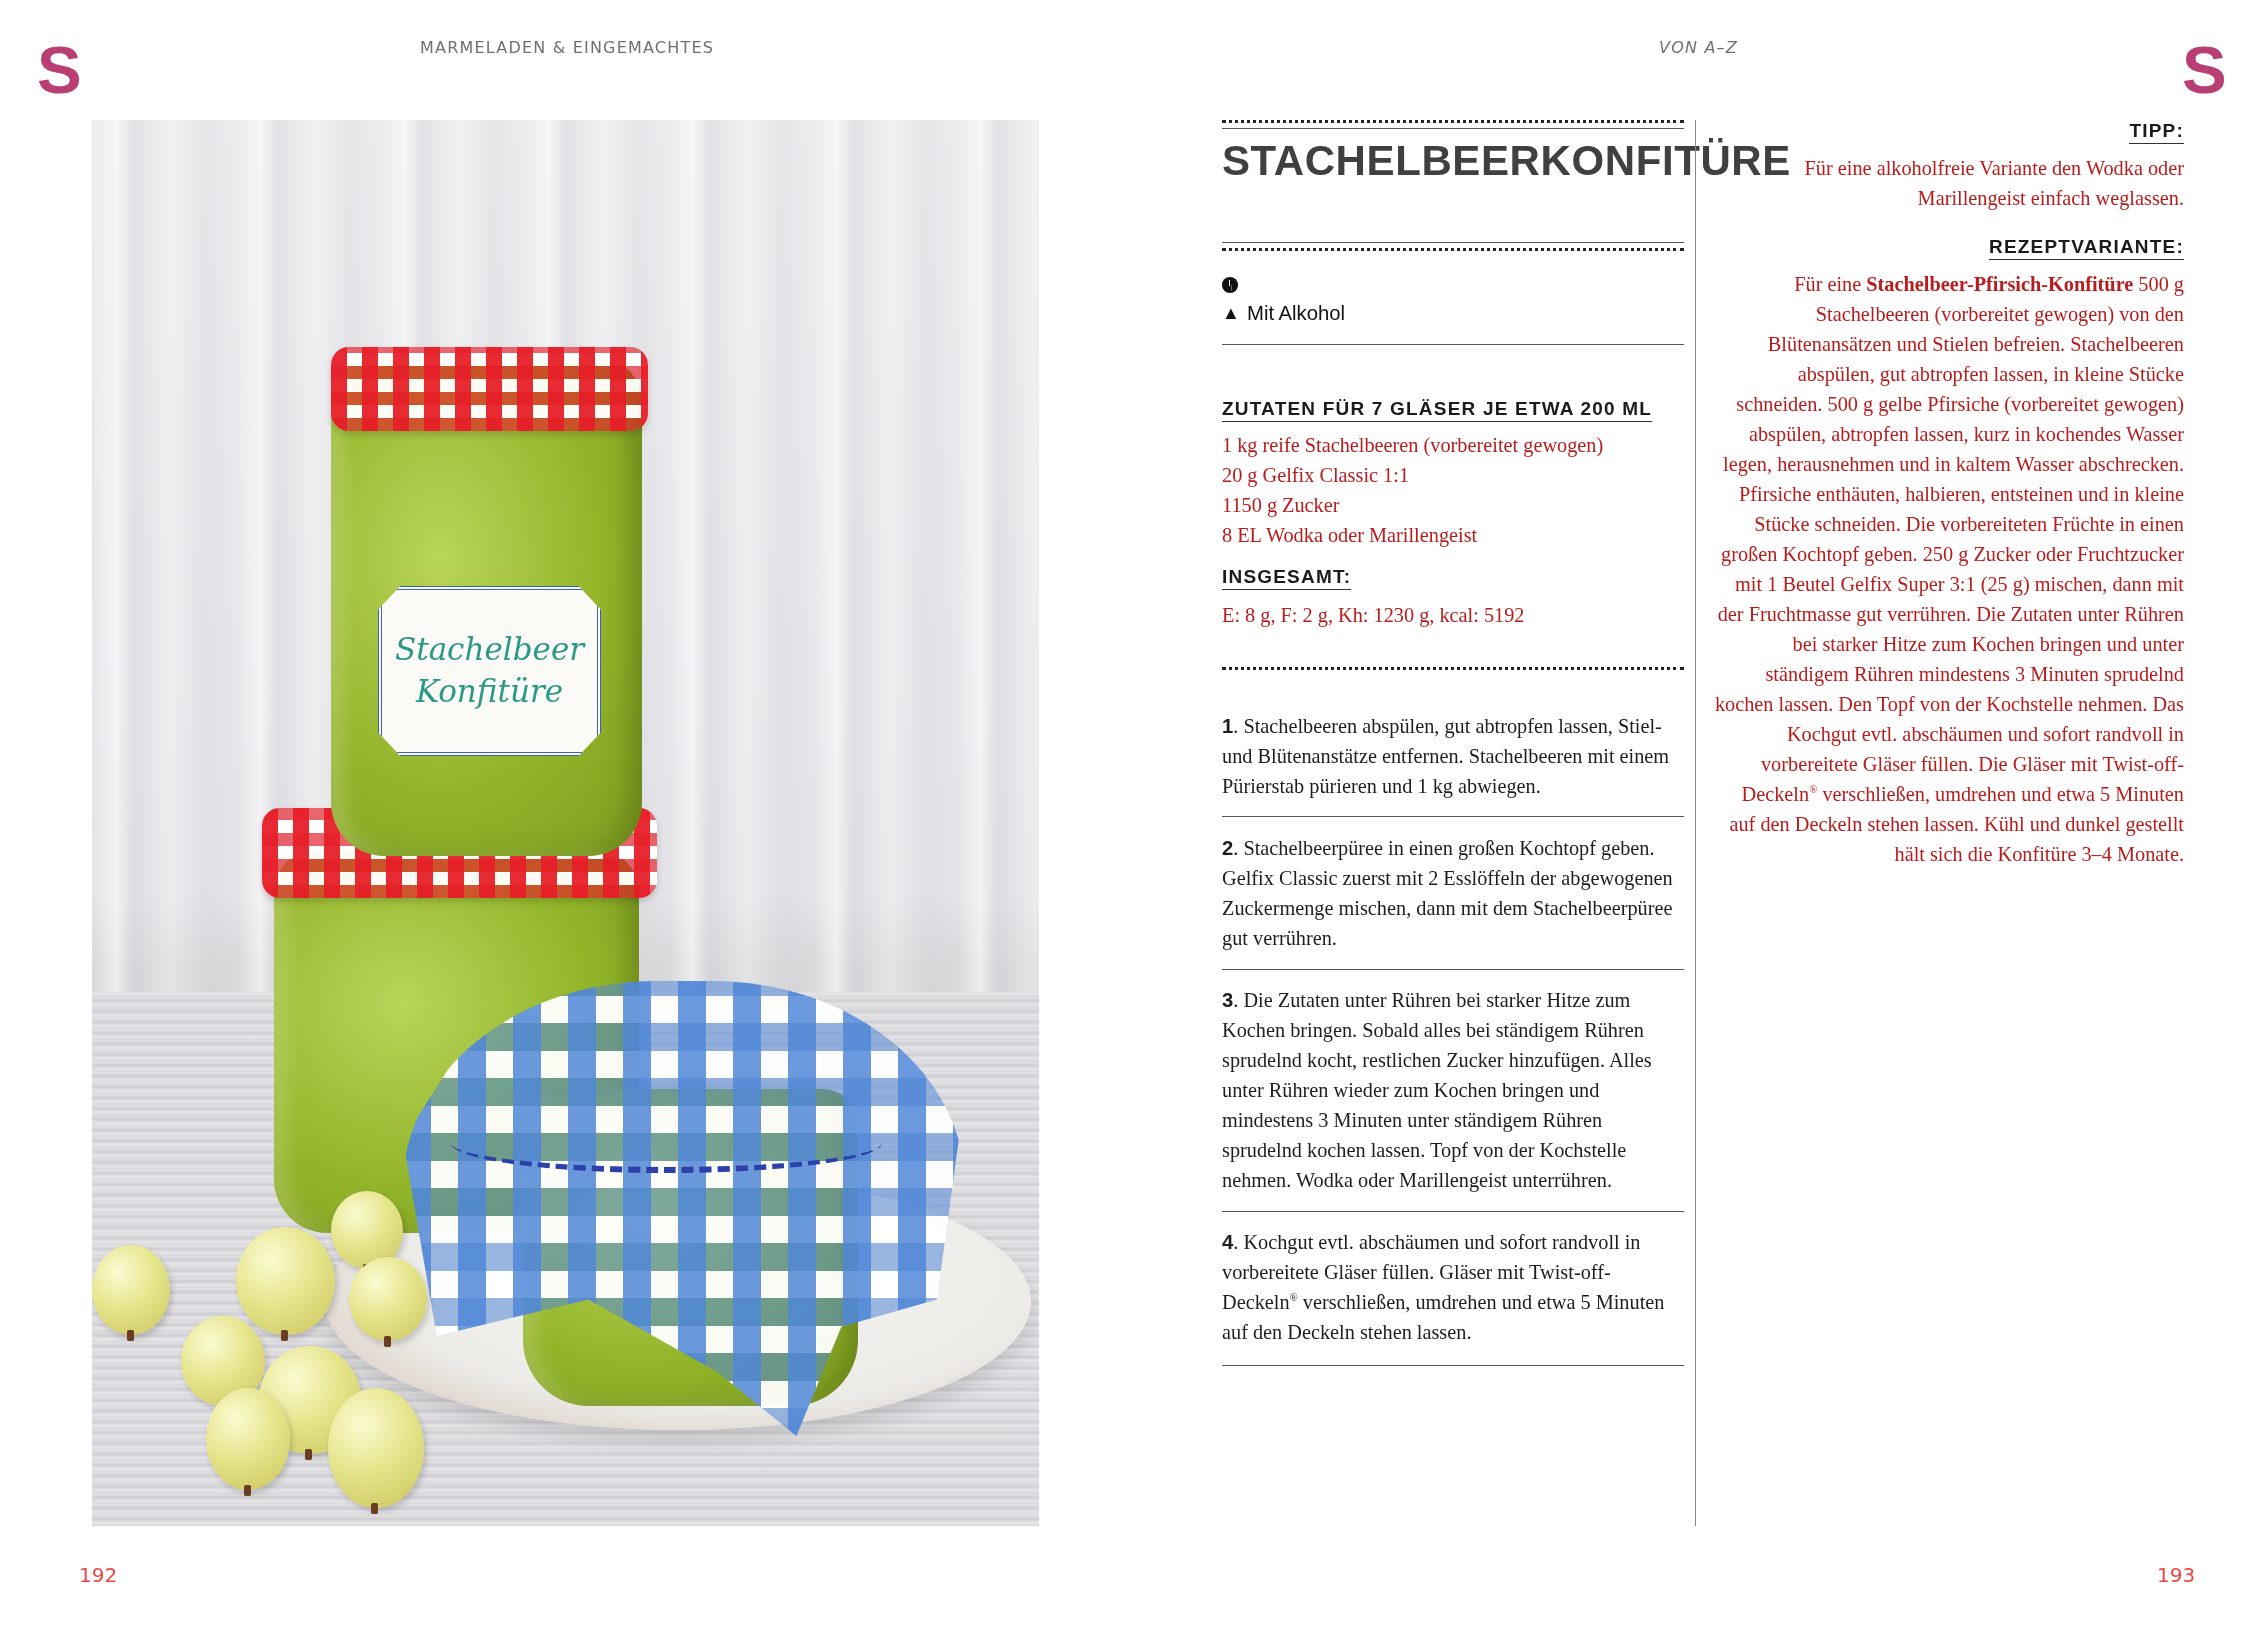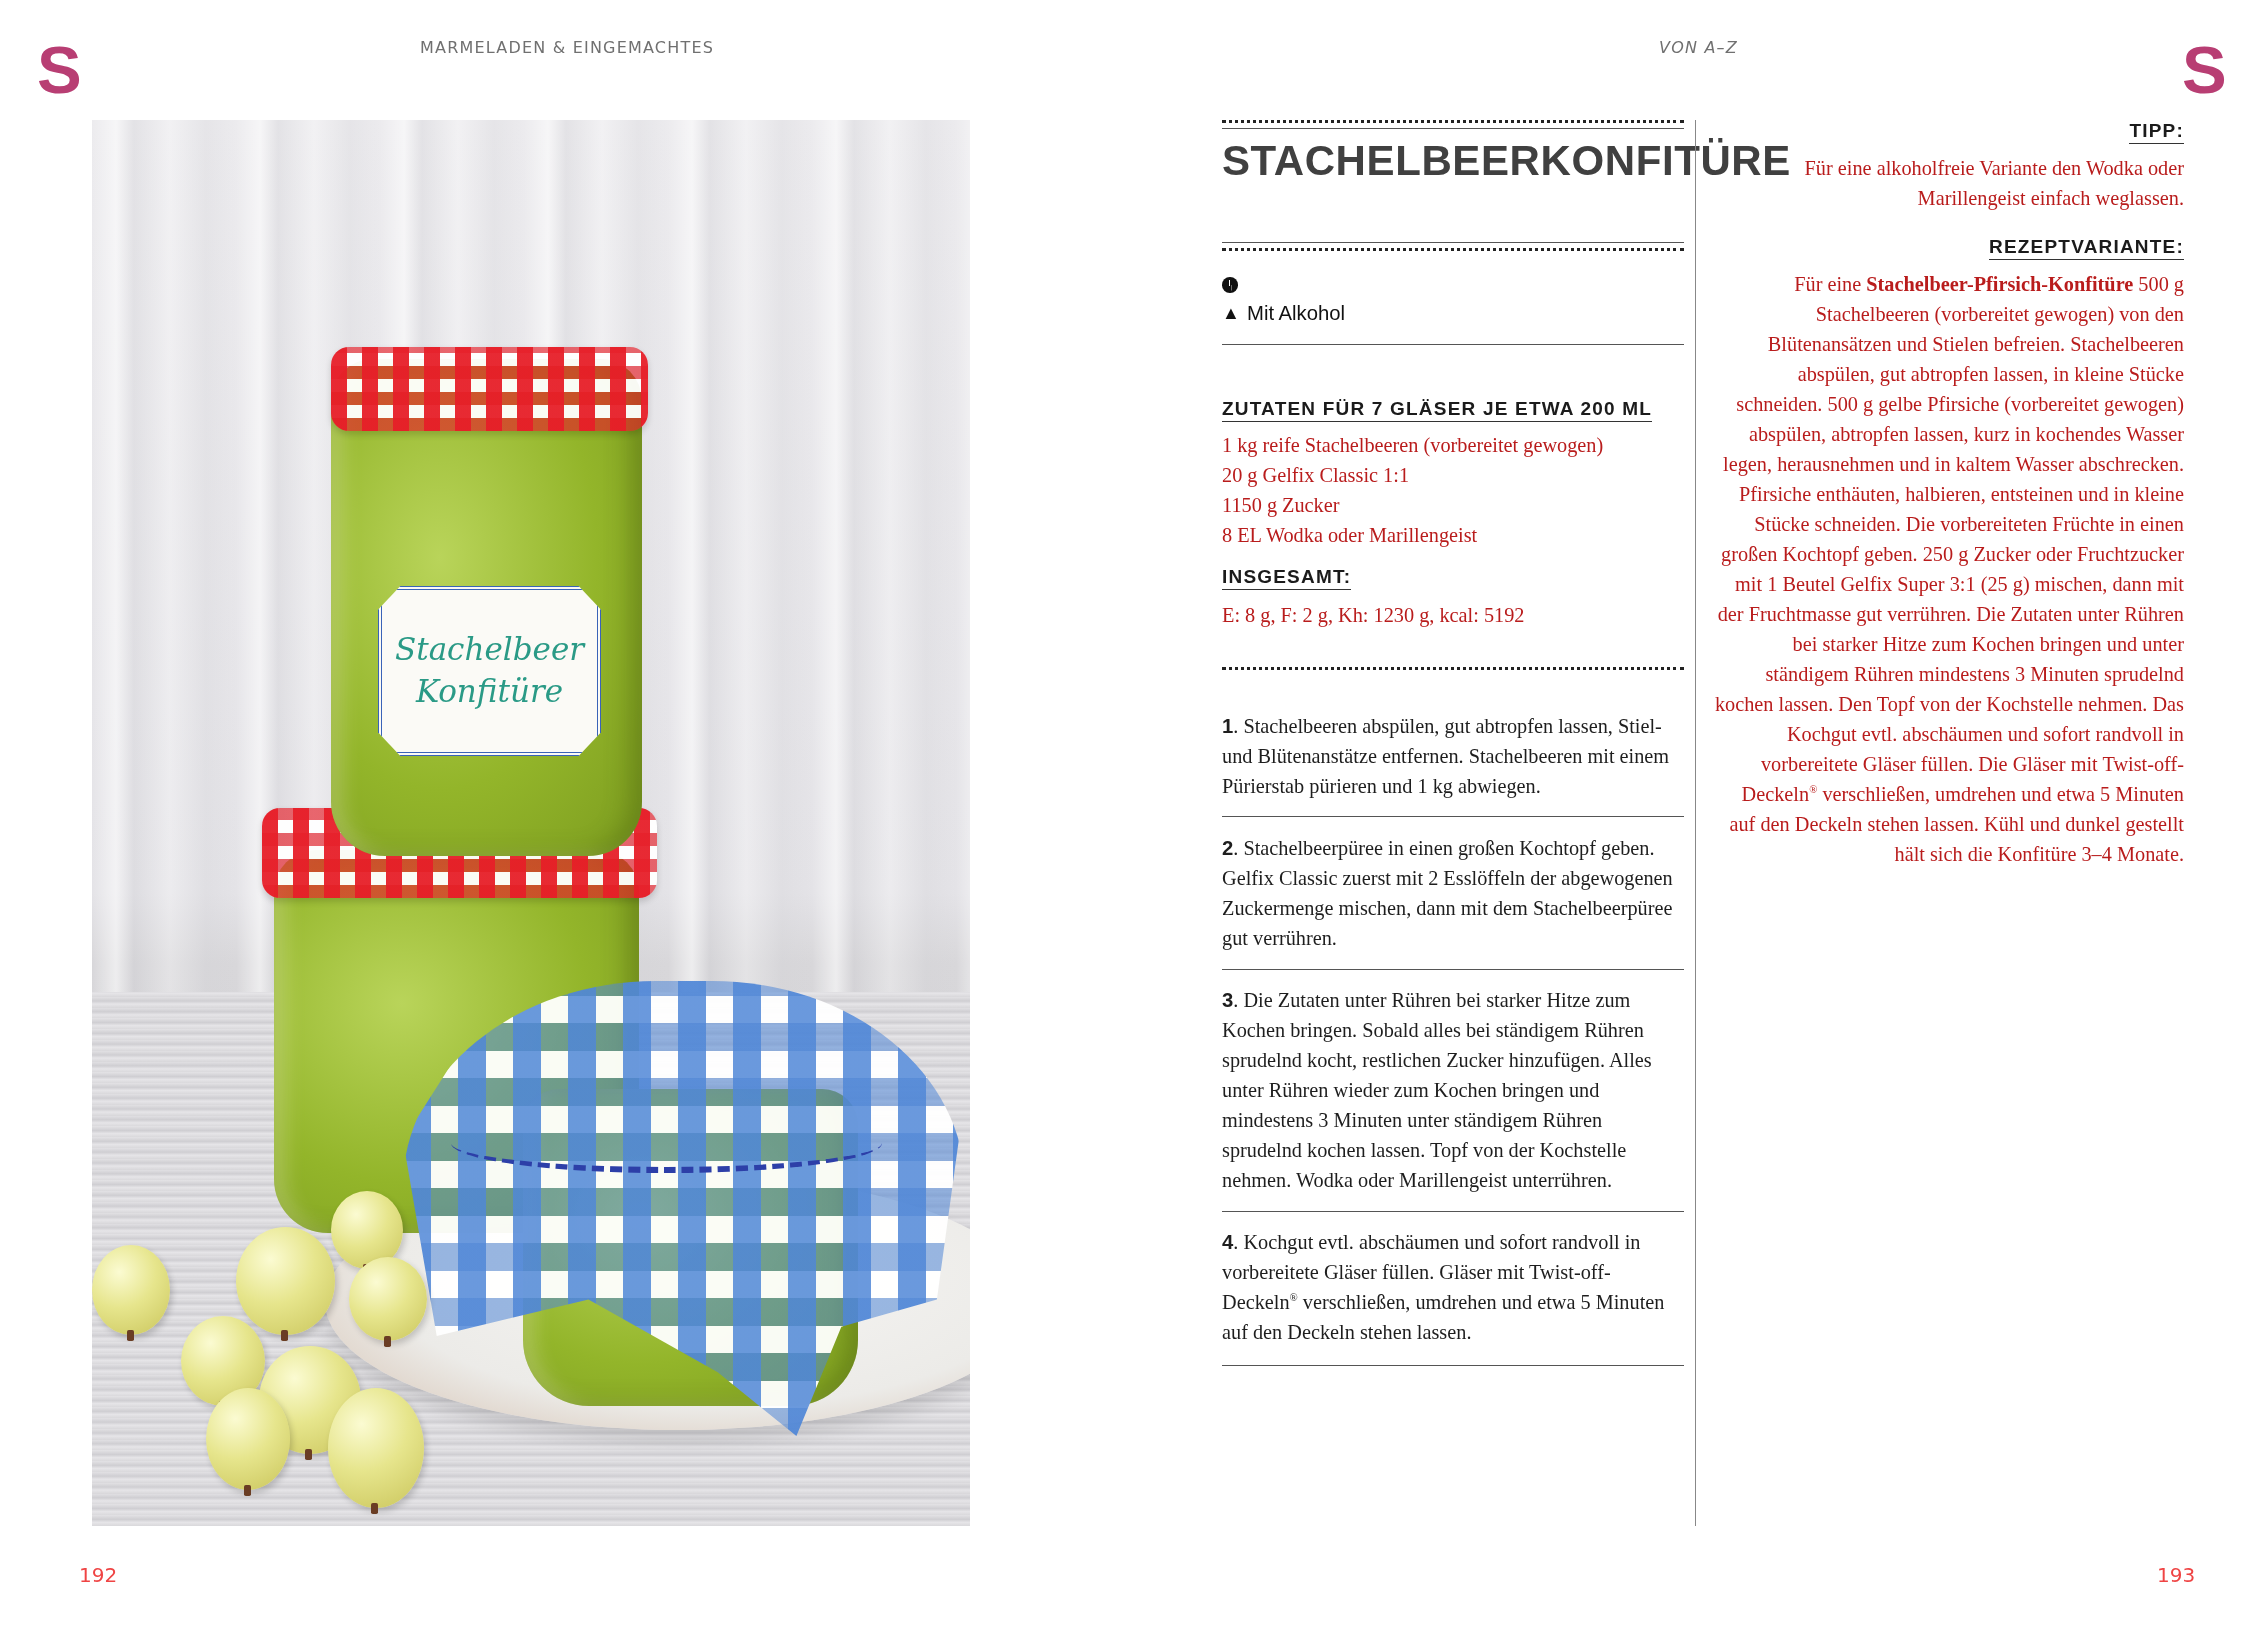--- a/index.html
+++ b/index.html
@@ -16,21 +16,21 @@
   .running-head {
     font-family: "DejaVu Sans", sans-serif; font-size: 16px; letter-spacing: 1.2px;
     color: #707070;
   }
   .folio {
     font-family: "DejaVu Sans", sans-serif; font-size: 20px; color: #ef4444;
   }
 
   
   .photo {
-    left: 92px; top: 120px; width: 878px; height: 1406px; overflow: hidden;
+    left: 92px; top: 120px; width: 947px; height: 1406px; overflow: hidden;
     background: linear-gradient(180deg, #ecebee 0%, #e4e3e7 55%, #d8d7da 60%, #cfcfd1 100%);
   }
   .photo .wood {
     position: absolute; left: 0; top: 0; width: 100%; height: 62%;
     background: repeating-linear-gradient(90deg,
       rgba(255,255,255,0.0) 0px, rgba(255,255,255,0.55) 24px,
       rgba(200,200,205,0.25) 42px, rgba(255,255,255,0.3) 78px,
       rgba(210,210,214,0.25) 114px, rgba(255,255,255,0.0) 144px);
   }
   .photo .table {

